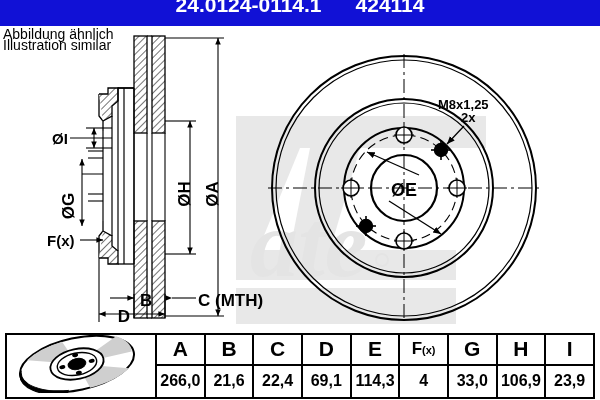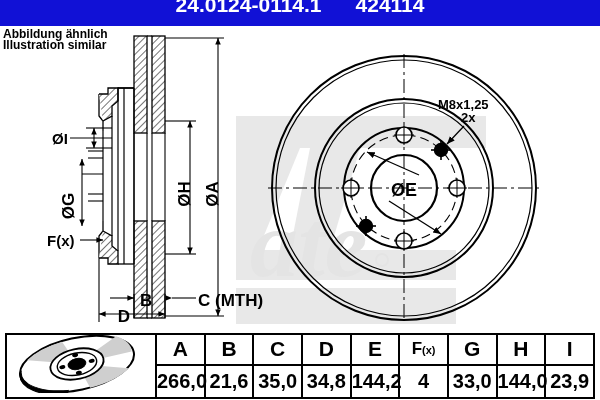--- a/index.html
+++ b/index.html
@@ -22,21 +22,21 @@
     height:18px;gap:34px;
   }
   .banner-text{
     color:#ffffff;font-size:21px;font-weight:bold;
     letter-spacing:0px;line-height:26px;white-space:nowrap;
   }
 
   
   .note{
     position:absolute;left:3px;top:29px;
-    font-size:12px;font-weight:bold;color:#000;
+    font-size:14px;font-weight:normal;color:#000;
     line-height:11px;white-space:nowrap;
   }
 
   
   .drawing{
     position:absolute;left:0;top:26px;width:600px;height:300px;
   }
   .drawing svg{display:block;}
 
   
@@ -57,21 +57,21 @@
     padding:0;
     font-weight:bold;
     color:#000;
   }
   td.thumb-cell{
     width:148px;
     border-bottom:2px solid #000;
     padding:0;
   }
   td.hdr{font-size:21px;height:28px;}
-  td.val{font-size:20px;height:30px;}
+  td.val{font-size:16px;height:30px;}
   td.fx{font-size:17px;}
   .fx-sub{font-size:11px;vertical-align:baseline;}
 </style>
 </head>
 <body>
 
 <div id="root">
 
   <div class="banner">
     <div class="banner-inner">
@@ -322,25 +322,25 @@
         <td class="hdr">D</td>
         <td class="hdr">E</td>
         <td class="hdr fx"><span>F</span><span class="fx-sub">(x)</span></td>
         <td class="hdr">G</td>
         <td class="hdr">H</td>
         <td class="hdr">I</td>
       </tr>
       <tr>
         <td class="val">266,0</td>
         <td class="val">21,6</td>
-        <td class="val">35,0</td>
-        <td class="val">34,8</td>
-        <td class="val">144,2</td>
+        <td class="val">22,4</td>
+        <td class="val">69,1</td>
+        <td class="val">114,3</td>
         <td class="val">4</td>
         <td class="val">33,0</td>
-        <td class="val">144,0</td>
+        <td class="val">106,9</td>
         <td class="val">23,9</td>
       </tr>
     </tbody>
       </table>
   </div>
 
 </div>
 
 </body></html>

